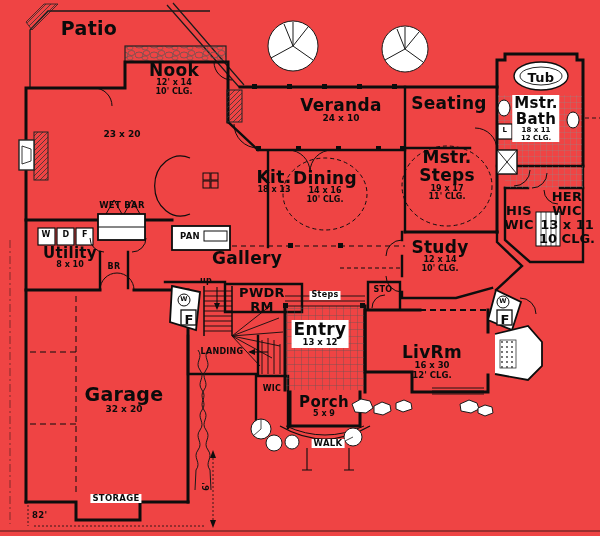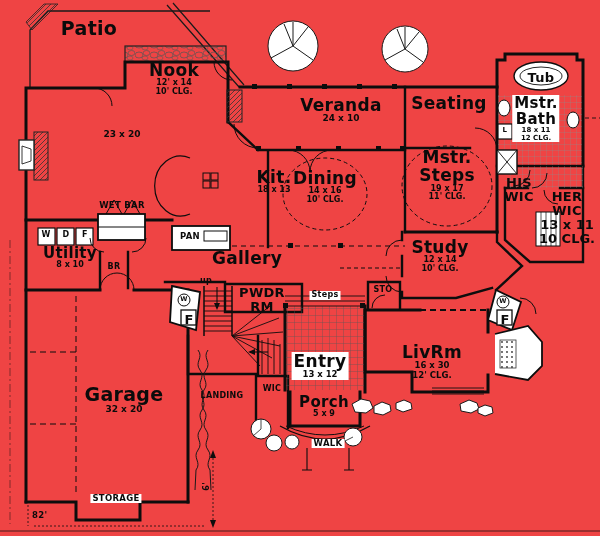--- a/index.html
+++ b/index.html
@@ -286,21 +286,21 @@
     <div class="fs8 tight">10' CLG.</div>
   </div>
 
   <div class="lbl" style="left:447px;top:148px;">
     <div class="fs17">Mstr.</div>
     <div class="fs17">Steps</div>
     <div class="fs8 tight">19 x 17</div>
     <div class="fs8 tight">11' CLG.</div>
   </div>
 
-  <div class="lbl fs75" style="left:519px;top:176px;">
+  <div class="lbl fs75" style="left:519px;top:204px;">
     <div>HIS</div>
     <div>WIC</div>
   </div>
   <div class="lbl fs75" style="left:567px;top:190px;">
     <div>HER</div>
     <div>WIC</div>
     <div class="tight">13 x 11</div>
     <div class="tight">10 CLG.</div>
   </div>
 
@@ -325,25 +325,25 @@
   </div>
 
   <div class="lbl fs75" style="left:262px;top:286px;">
     <div>PWDR</div>
     <div>RM</div>
   </div>
   <div class="lbl fs8" style="left:206px;top:277px;">up</div>
   <div class="lbl fs8 bgw" style="left:325px;top:291px;">Steps</div>
   <div class="lbl fs8" style="left:383px;top:286px;">STO</div>
 
-  <div class="lbl" style="left:320px;top:320px;margin-top:32px;">
+  <div class="lbl" style="left:320px;top:320px;">
     <div class="fs17 bgw">Entry</div>
     <div class="fs85 tight bgw">13 x 12</div>
   </div>
-  <div class="lbl fs8" style="left:222px;top:348px;margin-top:44px;">LANDING</div>
+  <div class="lbl fs8" style="left:222px;top:348px;">LANDING</div>
   <div class="lbl fs8" style="left:272px;top:385px;">WIC</div>
 
   <div class="lbl" style="left:124px;top:384px;">
     <div class="fs19">Garage</div>
     <div class="fs9 tight">32 x 20</div>
   </div>
 
   <div class="lbl" style="left:432px;top:343px;">
     <div class="fs17">LivRm</div>
     <div class="fs85 tight">16 x 30</div>

